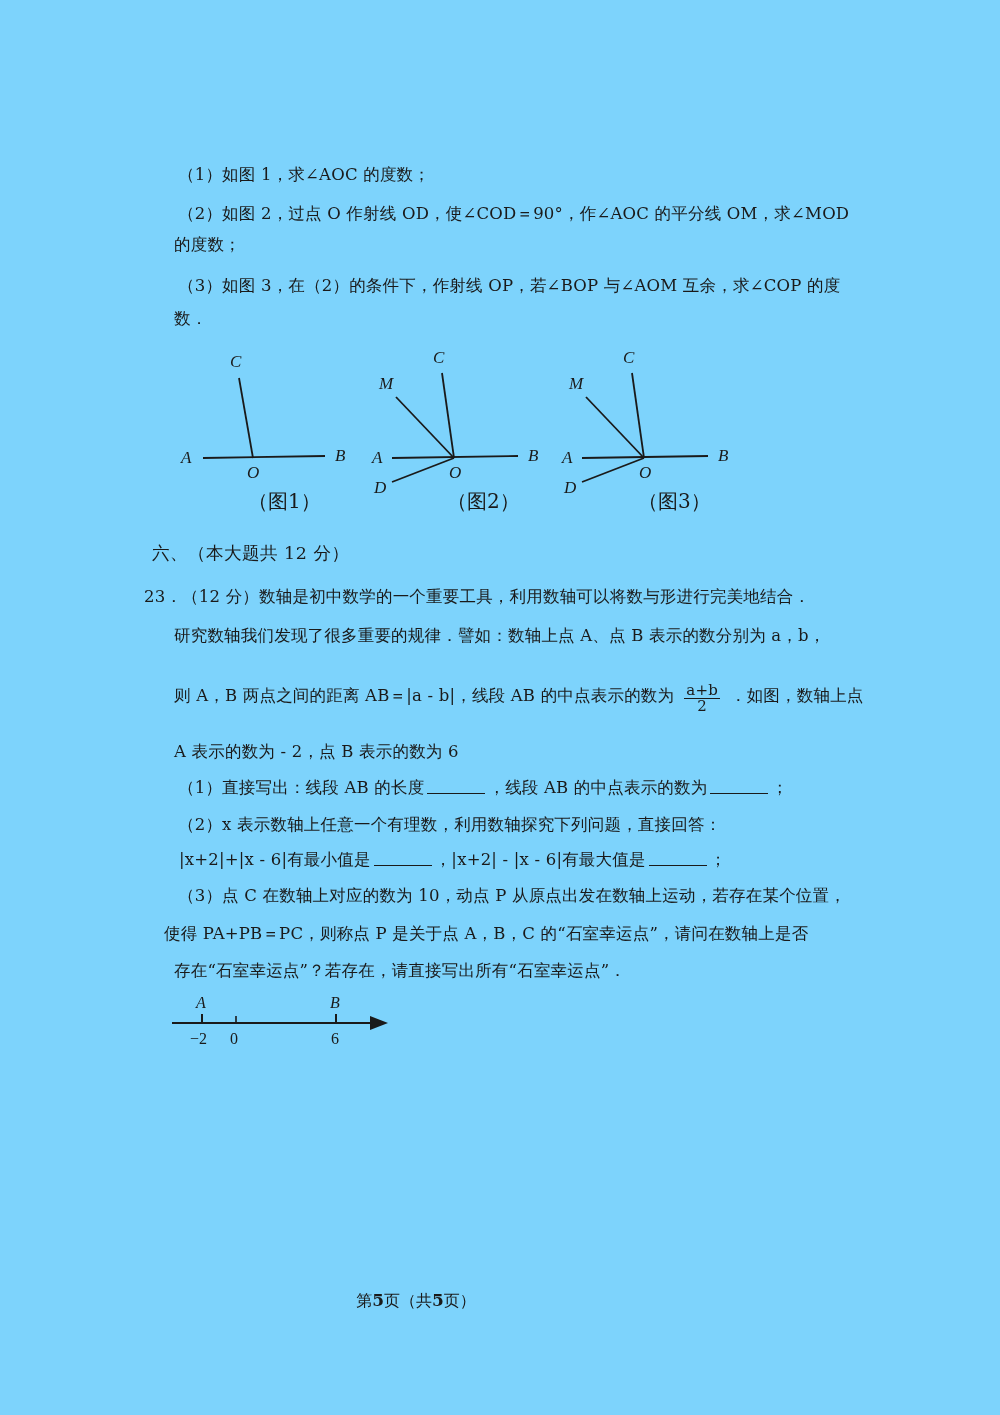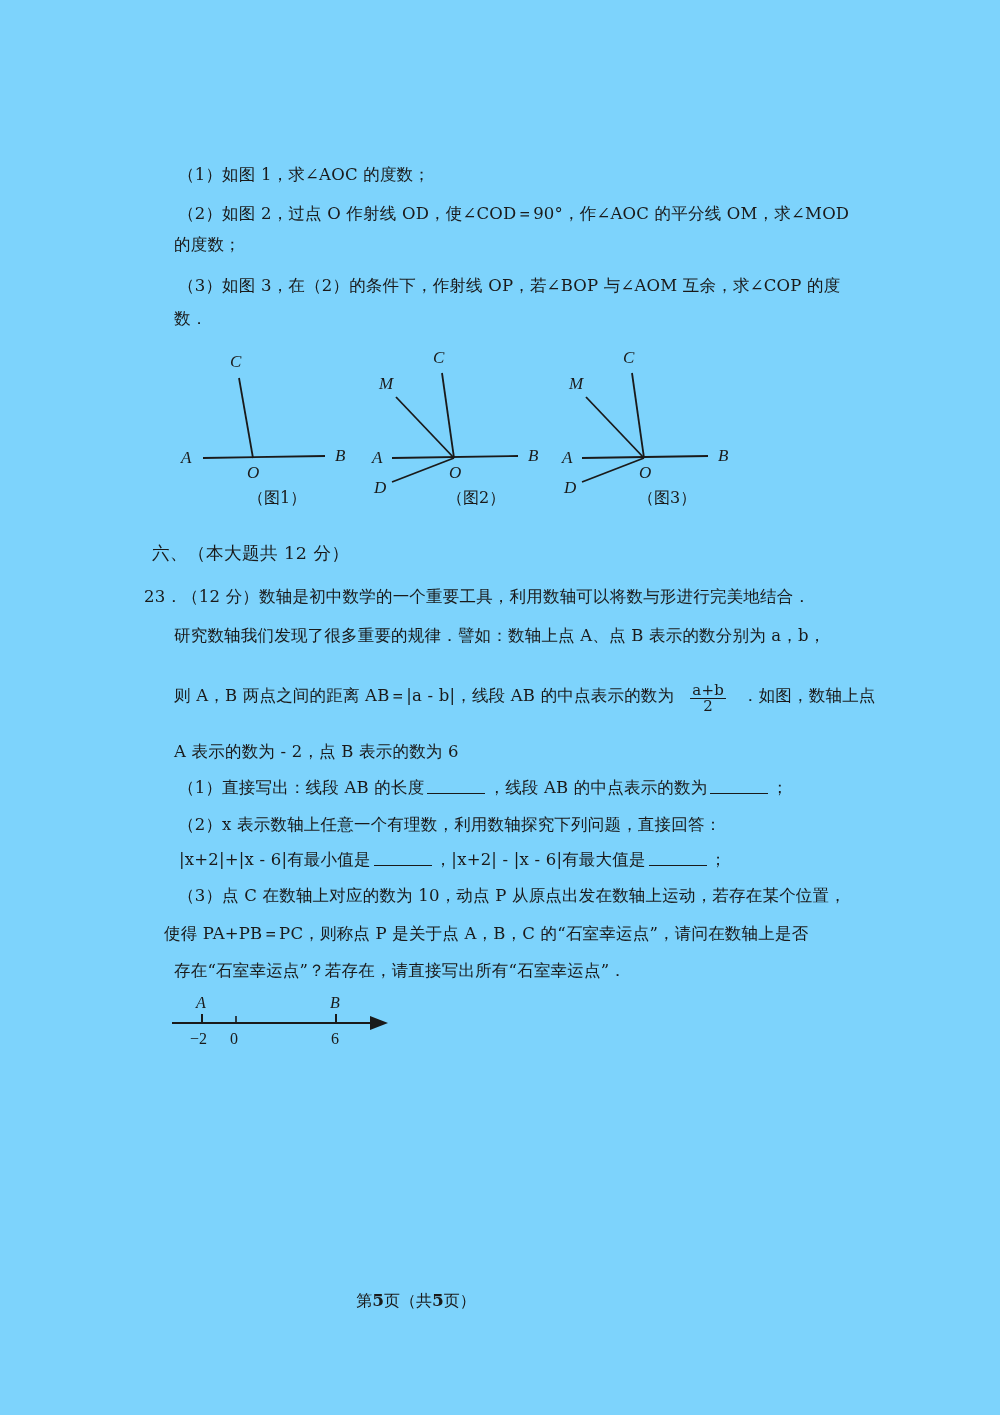--- a/index.html
+++ b/index.html
@@ -43,21 +43,21 @@
     white-space: nowrap;
   }
 
   
   .frac {
     display: inline-block;
     vertical-align: -0.55em;
     text-align: center;
     font-size: 15px;
     line-height: 1.02;
-    margin: 0 16px;
+    margin: 0 10px;
     position: relative;
     top: 2px;
   }
   .frac .num { display: block; padding: 0 2px; }
   .frac .den {
     display: block;
     border-top: 1.3px solid #1a1a1a;
     padding: 0 2px;
   }
 
@@ -75,21 +75,21 @@
   .figures {
     position: absolute;
     left: 0;
     top: 340px;
     width: 1000px;
     height: 180px;
   }
   .fig-svg { position: absolute; overflow: visible; }
   .fig-cap {
     position: absolute;
-    font-size: 16px;
+    font-size: 20px;
     font-family: "DejaVu Serif", "Liberation Serif", serif;
     white-space: nowrap;
   }
   .lbl {
     font-family: "Liberation Serif", serif;
     font-style: italic;
     font-size: 17px;
     fill: #1a1a1a;
   }
 

